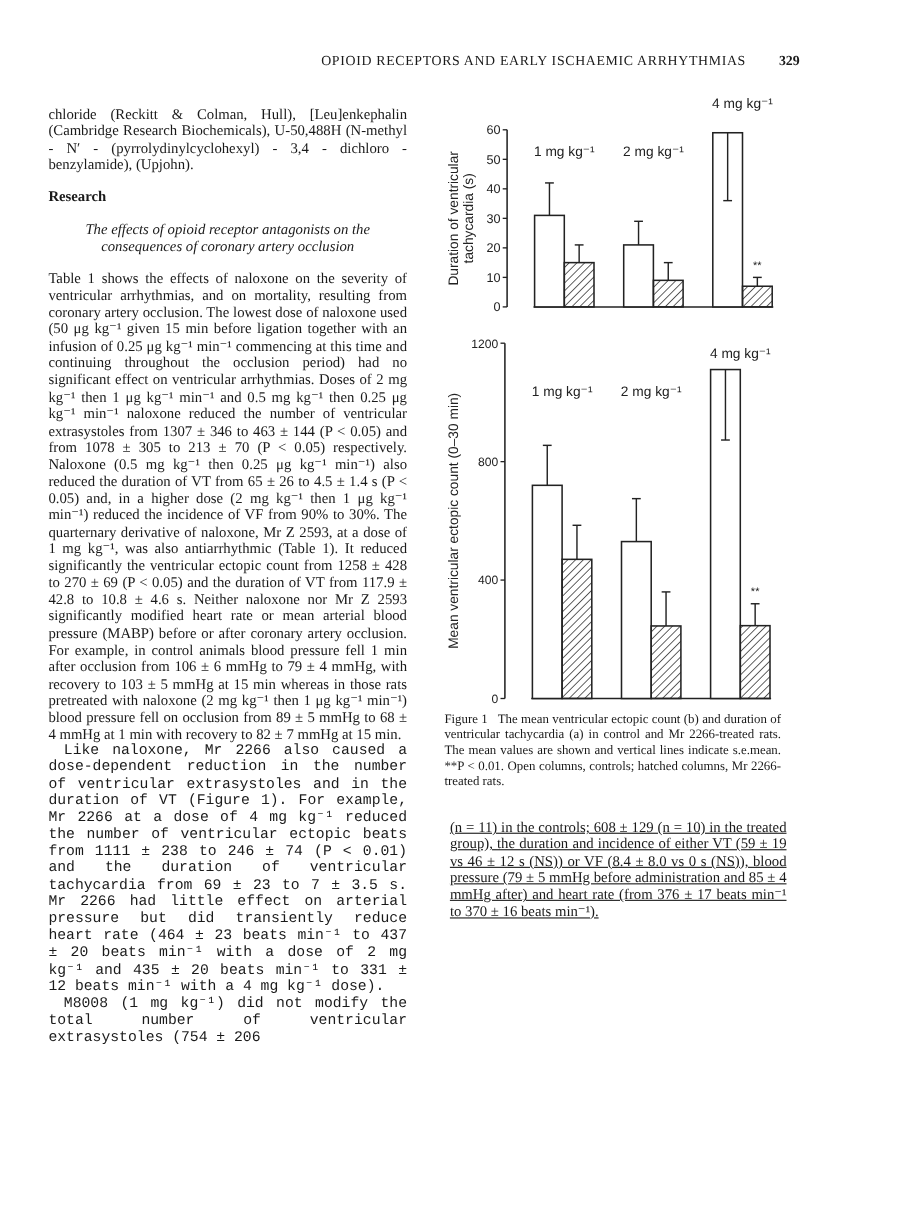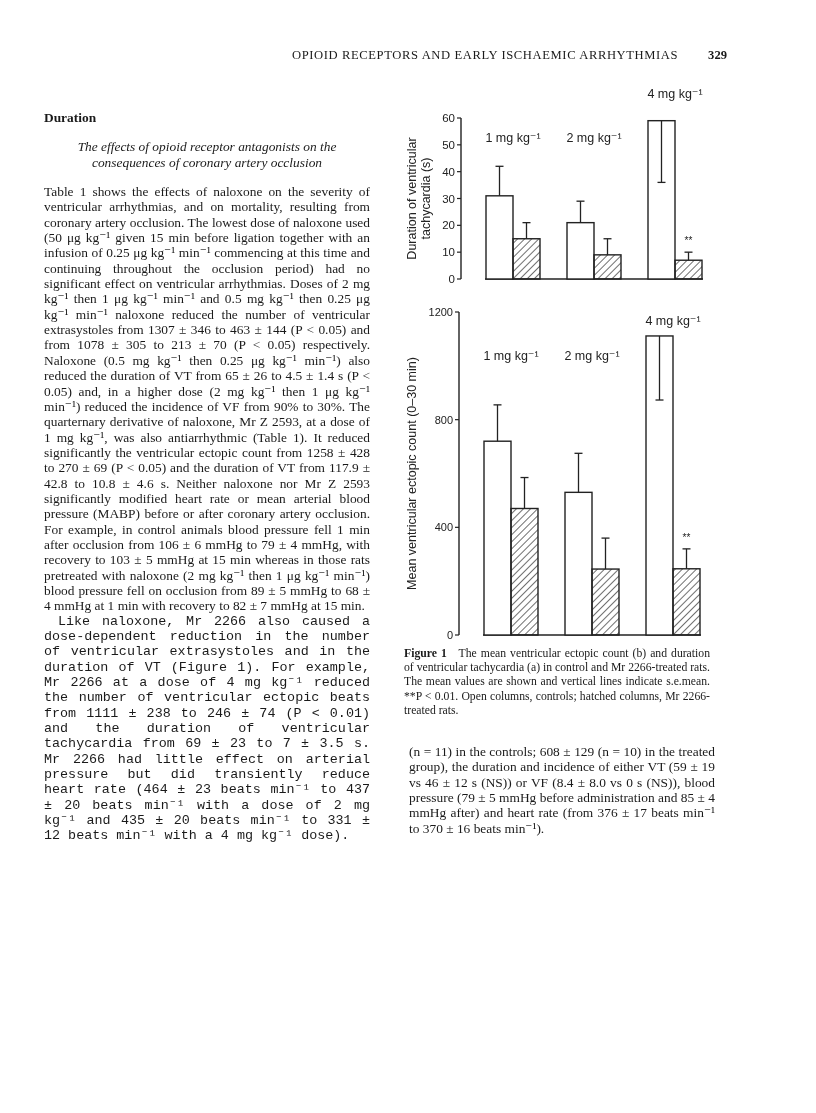--- a/index.html
+++ b/index.html
@@ -3,46 +3,48 @@
 <meta charset="utf-8">
 <style>
   html, body { margin:0; padding:0; background:#ffffff; }
   body { width:816px; height:1113px; position:relative; overflow:hidden;
          font-family:"Liberation Serif", "DejaVu Serif", serif; color:#1a1a1a; }
   .running-head { position:absolute; top:48px; left:292px; width:435px;
          font-size:12.6px; letter-spacing:0.6px; }
   .running-head .pg { position:absolute; right:0; top:0; font-weight:bold; letter-spacing:0; }
   .col { position:absolute; font-size:13.4px; line-height:15.35px; text-align:justify; }
   .col-left { left:44px; top:96px; width:326px; }
-  .col-right { left:409px; top:744px; width:306px; }
+  .col-right { left:409px; top:744px; width:306px;text-decoration:underline; }
   .col p { margin:0; }
   .indent { text-indent:14px;font-family:Liberation Mono, monospace; }
   .h-results { font-weight:bold; margin:14px 0 14px 0 !important; }
   .h-sub { font-style:italic; text-align:center; margin-bottom:14px !important; }
   .gap { height:14px; }
   .figure { position:absolute; left:400px; top:80px; width:320px; height:580px; }
   .figure svg { position:absolute; left:0; top:0; }
   .caption { position:absolute; left:404px; top:647px; width:306px;
          font-size:11.7px; line-height:14.2px; text-align:justify; }
-  .caption .flabel { font-weight:bold; }
+  .caption .flabel { font-weight:normal; }
   .axis-text { font-family:"Liberation Sans","DejaVu Sans",sans-serif; fill:#222; }
 </style>
 </head>
 <body>
 
 <div class="running-head">
   <span>OPIOID RECEPTORS AND EARLY ISCHAEMIC ARRHYTHMIAS</span>
   <span class="pg">329</span>
 </div>
 
 <div class="col col-left">
-  <p class="h-results">Duration</p>
+  <p>chloride (Reckitt &amp; Colman, Hull), [Leu]enkephalin (Cambridge Research Biochemicals), U-50,488H (N-methyl - N′ - (pyrrolydinylcyclohexyl) - 3,4 - dichloro - benzylamide), (Upjohn).</p>
+  <p class="h-results">Research</p>
   <p class="h-sub">The effects of opioid receptor antagonists on the consequences of coronary artery occlusion</p>
   <p>Table 1 shows the effects of naloxone on the severity of ventricular arrhythmias, and on mortality, resulting from coronary artery occlusion. The lowest dose of naloxone used (50 μg kg⁻¹ given 15 min before ligation together with an infusion of 0.25 μg kg⁻¹ min⁻¹ commencing at this time and continuing throughout the occlusion period) had no significant effect on ventricular arrhythmias. Doses of 2 mg kg⁻¹ then 1 μg kg⁻¹ min⁻¹ and 0.5 mg kg⁻¹ then 0.25 μg kg⁻¹ min⁻¹ naloxone reduced the number of ventricular extrasystoles from 1307 ± 346 to 463 ± 144 (P &lt; 0.05) and from 1078 ± 305 to 213 ± 70 (P &lt; 0.05) respectively. Naloxone (0.5 mg kg⁻¹ then 0.25 μg kg⁻¹ min⁻¹) also reduced the duration of VT from 65 ± 26 to 4.5 ± 1.4 s (P &lt; 0.05) and, in a higher dose (2 mg kg⁻¹ then 1 μg kg⁻¹ min⁻¹) reduced the incidence of VF from 90% to 30%. The quarternary derivative of naloxone, Mr Z 2593, at a dose of 1 mg kg⁻¹, was also antiarrhythmic (Table 1). It reduced significantly the ventricular ectopic count from 1258 ± 428 to 270 ± 69 (P &lt; 0.05) and the duration of VT from 117.9 ± 42.8 to 10.8 ± 4.6 s. Neither naloxone nor Mr Z 2593 significantly modified heart rate or mean arterial blood pressure (MABP) before or after coronary artery occlusion. For example, in control animals blood pressure fell 1 min after occlusion from 106 ± 6 mmHg to 79 ± 4 mmHg, with recovery to 103 ± 5 mmHg at 15 min whereas in those rats pretreated with naloxone (2 mg kg⁻¹ then 1 μg kg⁻¹ min⁻¹) blood pressure fell on occlusion from 89 ± 5 mmHg to 68 ± 4 mmHg at 1 min with recovery to 82 ± 7 mmHg at 15 min.</p>
   <p class="indent">Like naloxone, Mr 2266 also caused a dose-dependent reduction in the number of ventricular extrasystoles and in the duration of VT (Figure 1). For example, Mr 2266 at a dose of 4 mg kg⁻¹ reduced the number of ventricular ectopic beats from 1111 ± 238 to 246 ± 74 (P &lt; 0.01) and the duration of ventricular tachycardia from 69 ± 23 to 7 ± 3.5 s. Mr 2266 had little effect on arterial pressure but did transiently reduce heart rate (464 ± 23 beats min⁻¹ to 437 ± 20 beats min⁻¹ with a dose of 2 mg kg⁻¹ and 435 ± 20 beats min⁻¹ to 331 ± 12 beats min⁻¹ with a 4 mg kg⁻¹ dose).</p>
+  <p class="indent">M8008 (1 mg kg⁻¹) did not modify the total number of ventricular extrasystoles (754 ± 206</p>
 </div>
 
 <div class="figure">
   <svg id="fig-svg" width="320" height="580" viewBox="0 0 320 580">
     <defs>
       <pattern id="hatch" patternUnits="userSpaceOnUse" width="5" height="5" patternTransform="rotate(45)">
         <line x1="0" y1="0" x2="0" y2="5" stroke="#222" stroke-width="1.3"></line>
       </pattern>
     </defs>
     <g id="panel-a">

